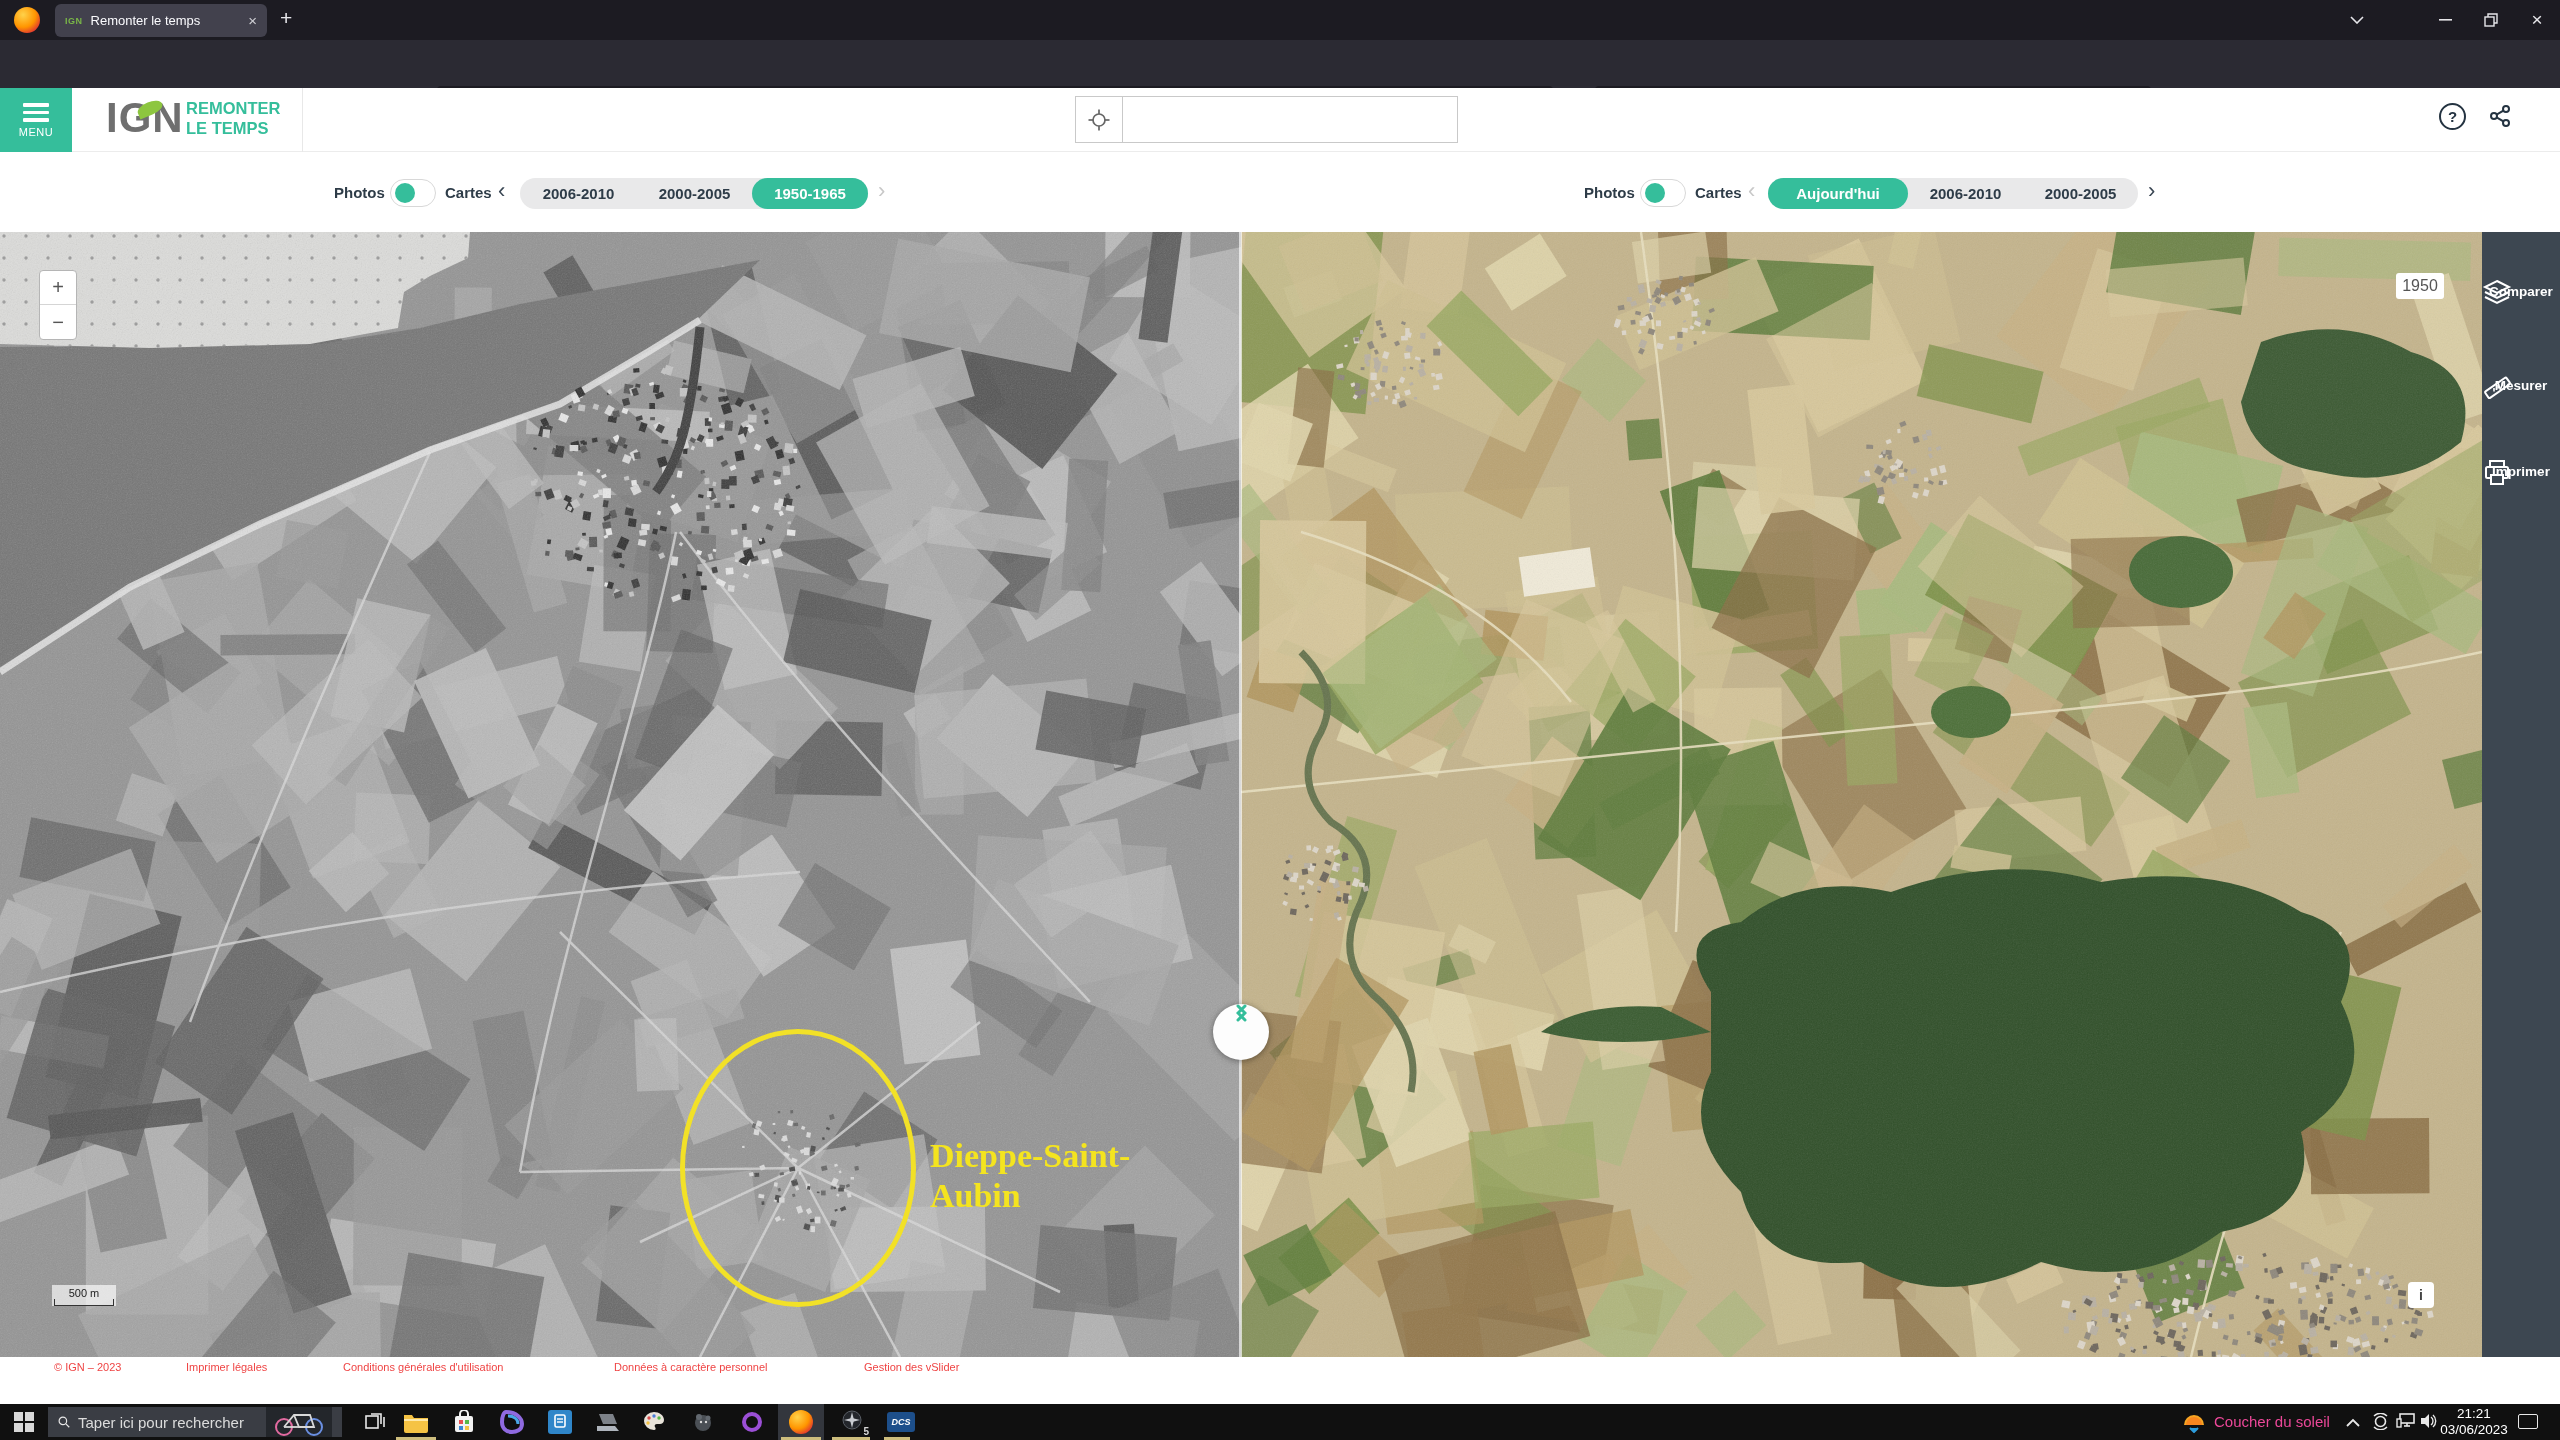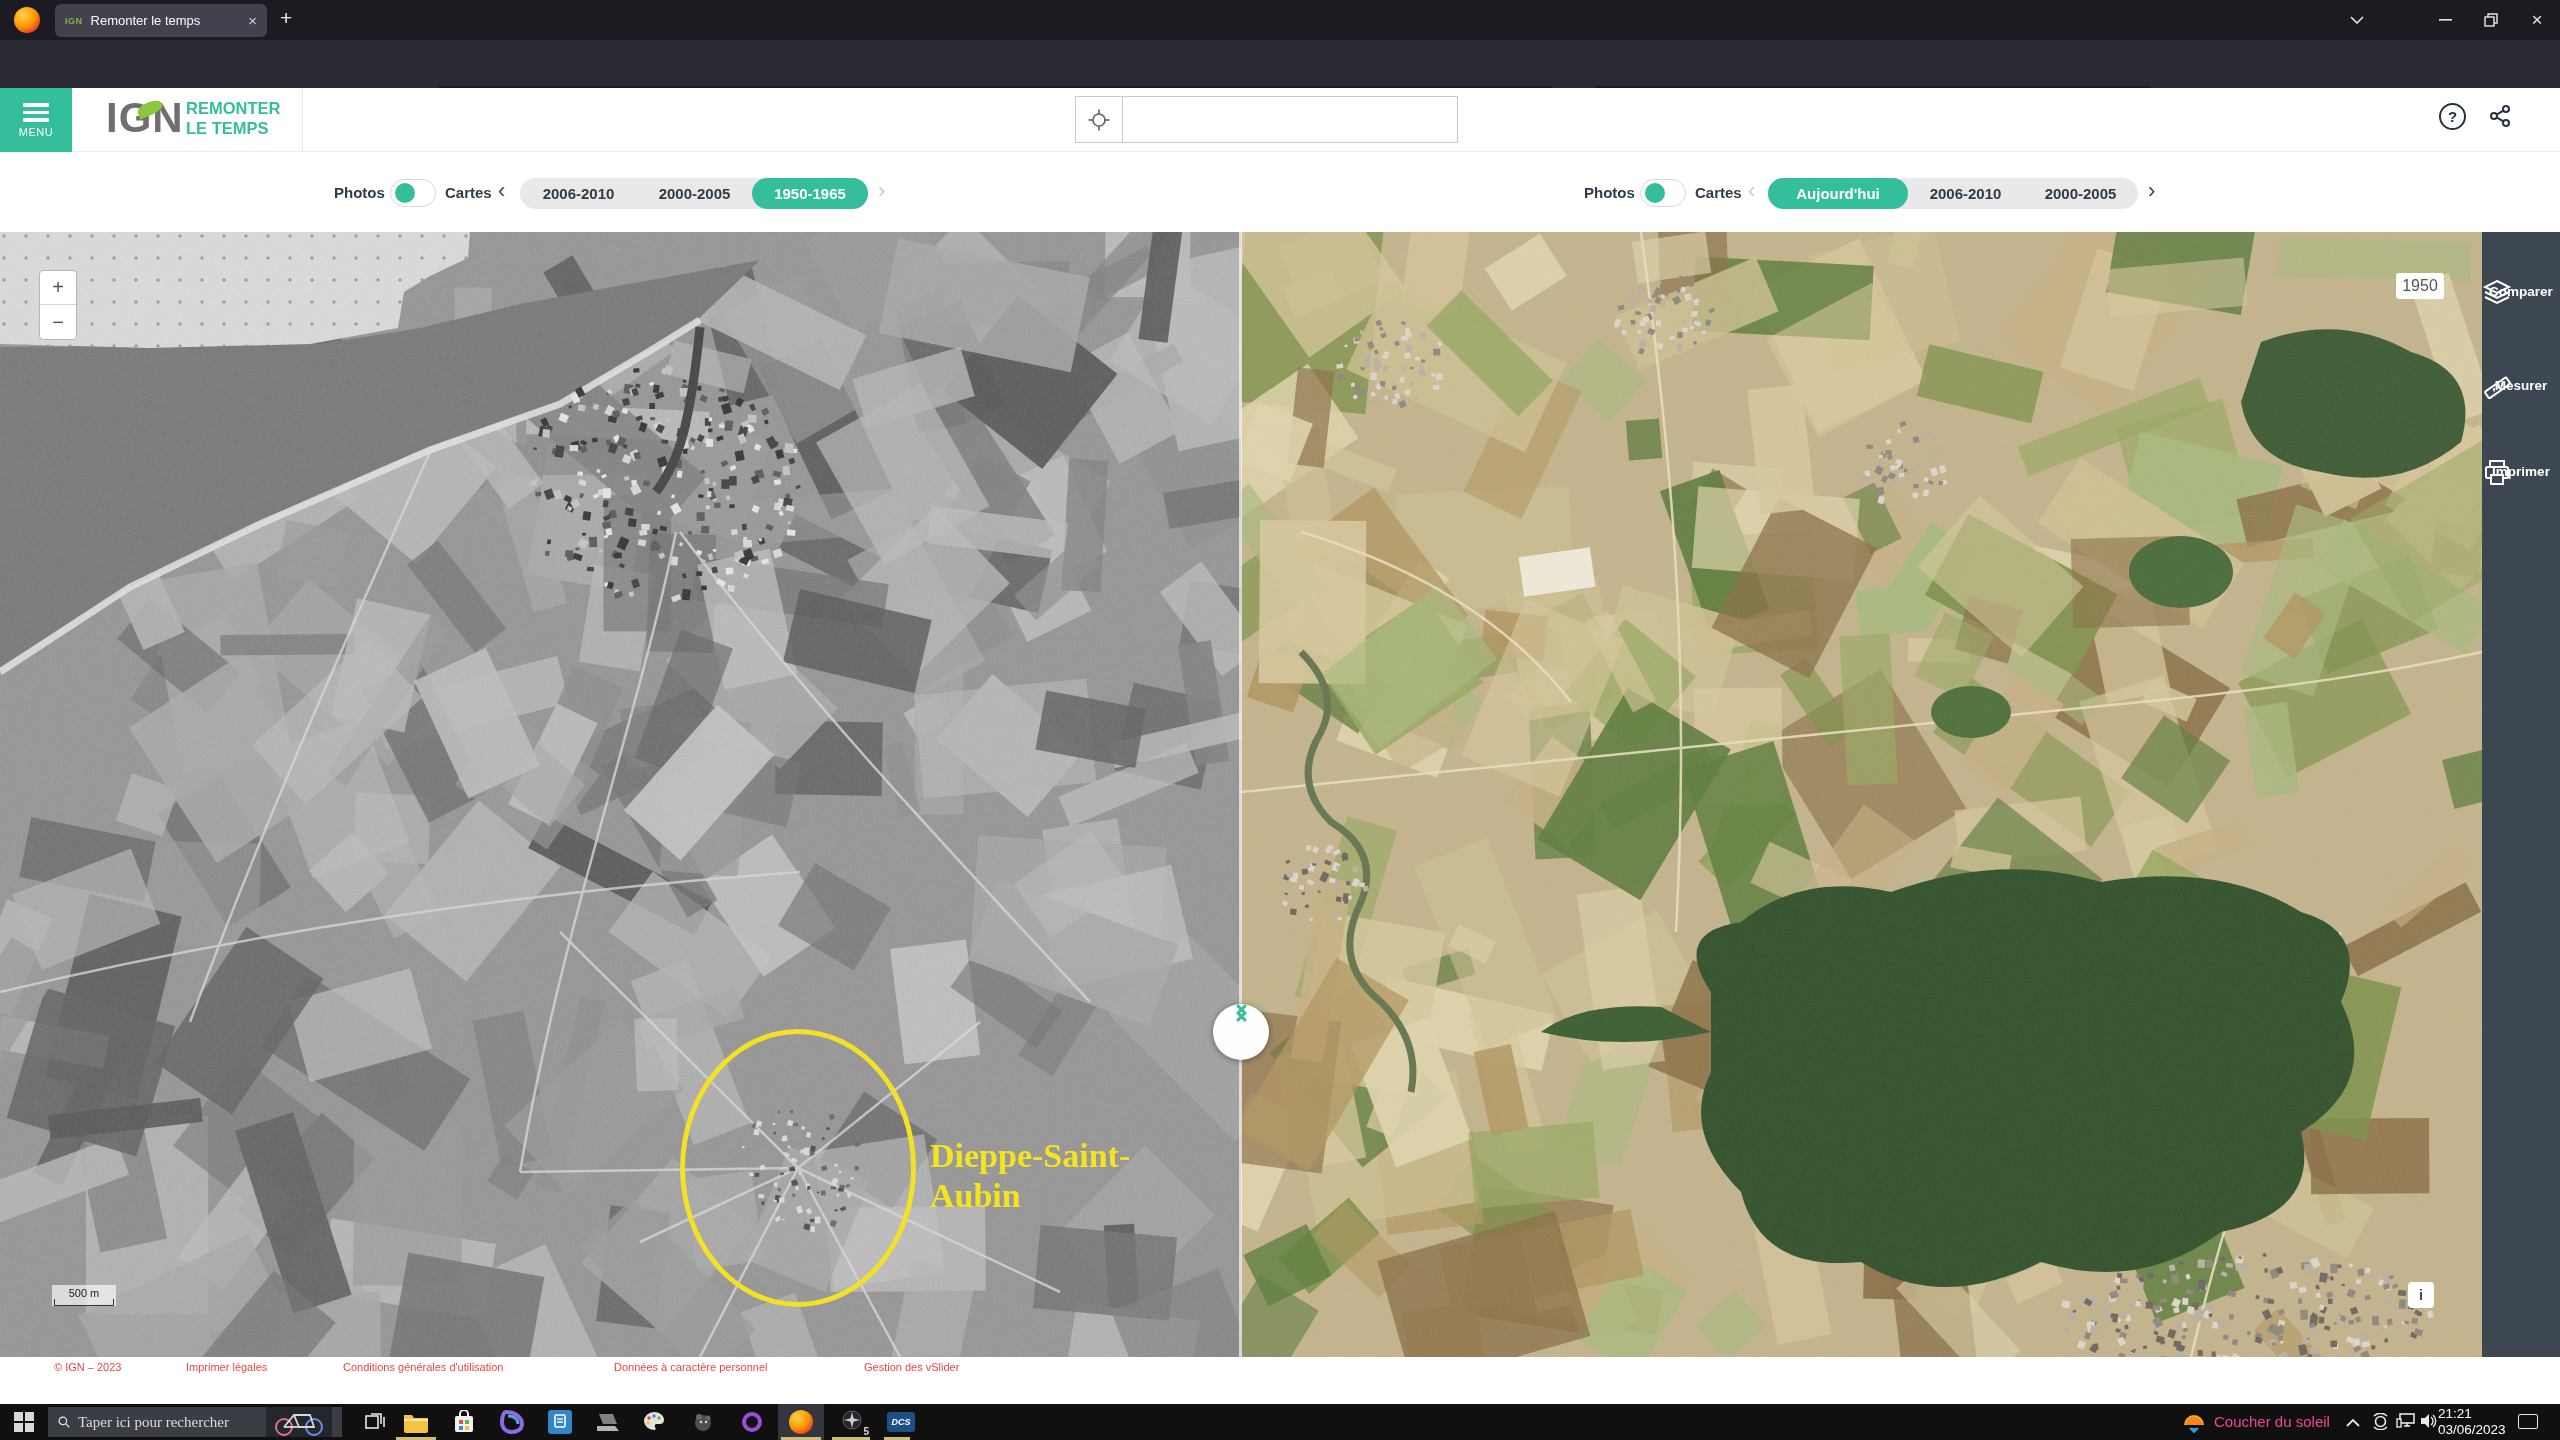--- a/index.html
+++ b/index.html
@@ -83,27 +83,27 @@
   
   #site-footer{position:absolute;left:0;top:1357px;width:2560px;height:47px;background:#fff}
   .foot{position:absolute;top:4px;font-size:11px;color:#ef4444}
   
   #taskbar{position:absolute;left:0;top:1404px;width:2560px;height:36px;background:#101010}
   #start{position:absolute;left:14px;top:8px;width:20px;height:20px;display:grid;grid-template-columns:9px 9px;gap:2px}
   #start i{background:#d8d8d8;width:9px;height:9px}
   #tb-search{position:absolute;left:48px;top:3px;width:294px;height:30px;background:#3a3d44;display:flex;
     align-items:center;padding:0 10px;gap:8px;overflow:hidden}
   #tb-search input{background:transparent;border:0;outline:none;color:#fdba74;font-size:15px;width:180px;
-    font-family:Liberation Serif, serif}
+    font-family:Liberation Sans, sans-serif}
   #tb-search input::placeholder{color:#dcdcdc;opacity:1}
   #bike{margin-left:auto;width:66px;height:30px;background:#23262b;position:relative;flex:none}
   .slot{position:absolute;top:0;width:46px;height:36px;display:flex;align-items:center;justify-content:center}
   .underline{position:absolute;top:33px;height:3px;background:#cdbd7d}
   .tray-txt{color:#ec4899;font-size:15px;position:absolute;top:9px}
-  #clock{position:absolute;left:2438px;top:2px;width:72px;color:#fff;font-size:13.5px;line-height:16px;text-align:left}
+  #clock{position:absolute;left:2438px;top:2px;width:72px;color:#fff;font-size:13.5px;line-height:16px;text-align:center}
   #notif{position:absolute;left:2518px;top:10px;width:20px;height:15px;border:1.5px solid #e8e8e8;border-radius:2px}
   .trayico{position:absolute;top:9px;color:#e8e8e8}
 </style>
 </head>
 <body>
 
 <div id="titlebar">
   <div id="fx-logo"></div>
   <div id="tab">
     <span class="fav">IGN</span>

